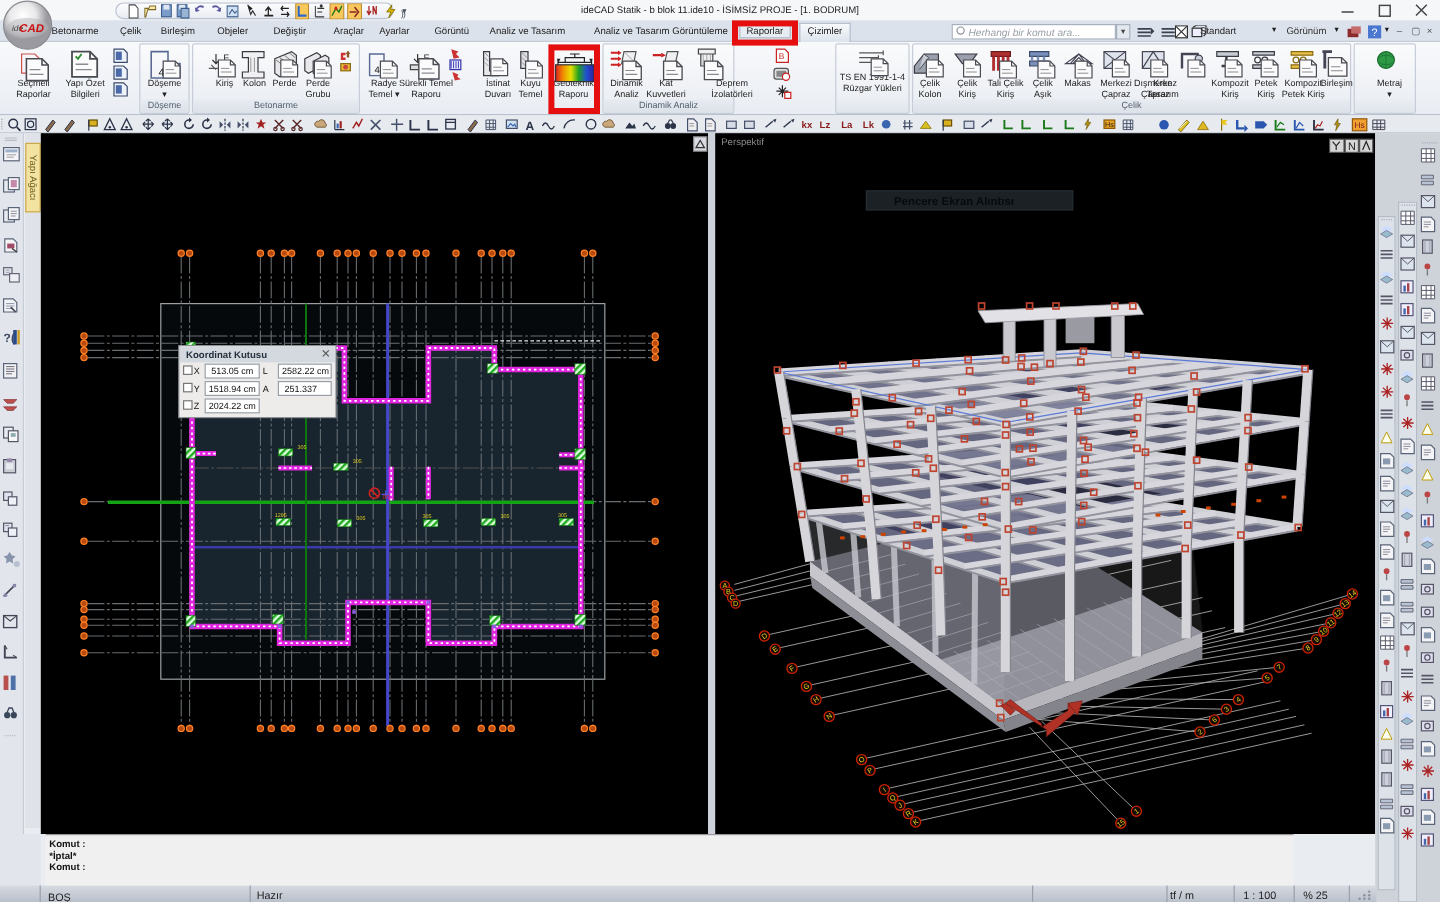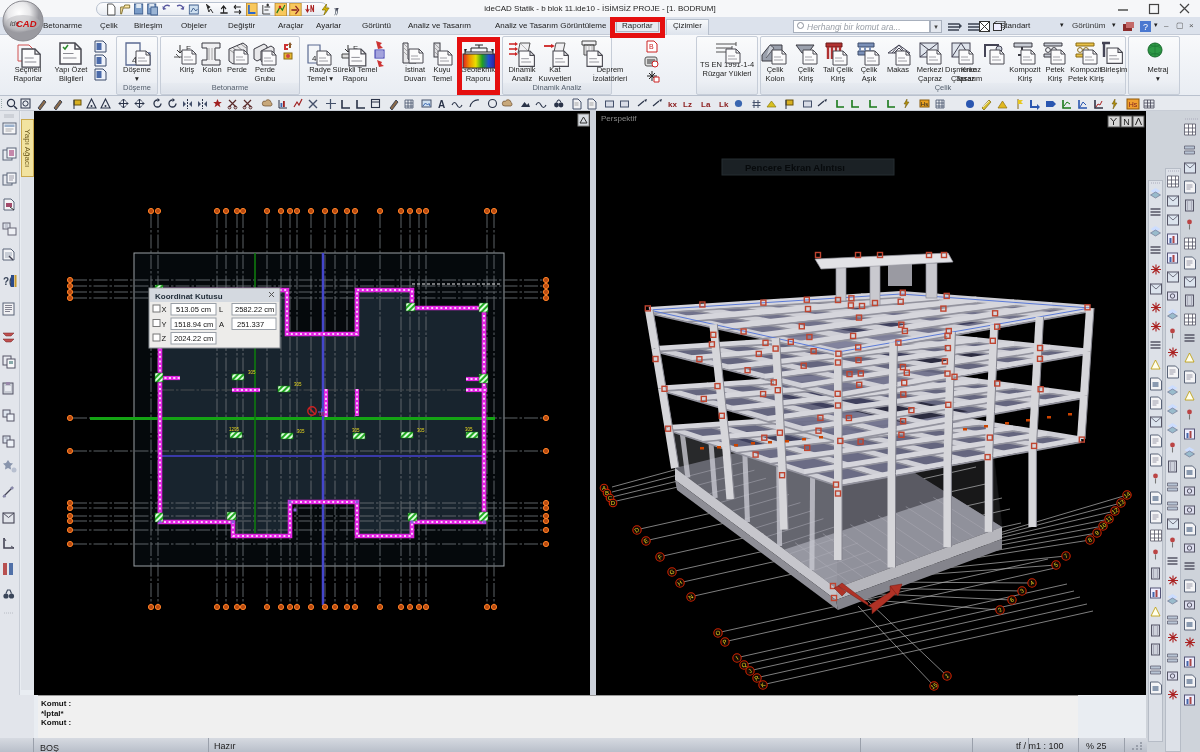--- a/index.html
+++ b/index.html
@@ -1872,21 +1872,21 @@
     </svg>
   <div id="botleft" class="abs"></div>
   <div id="cmdarea" class="abs">
     <div style="margin-top:3px">Komut :</div>
     <div>*İptal*</div>
     <div>Komut :</div>
   </div>
   <div id="statusbar" class="abs">
   <span class="abs" style="left:40px;top:5px;">BOŞ</span>
   <span class="abs" style="left:214px;top:2.5px;">Hazır</span>
-  <span class="abs" style="left:1016px;top:2.5px;">tf / m</span>
+  <span class="abs" style="left:975px;top:2.5px;">tf / m</span>
   <span class="abs" style="left:1036px;top:2.5px;">1 : 100</span>
   <span class="abs" style="left:1086px;top:2.5px;">% 25</span>
   <span class="abs" style="left:33px;top:0;width:1px;height:14px;background:#9aa0ab"></span>
   <span class="abs" style="left:208px;top:0;width:1px;height:14px;background:#9aa0ab"></span>
   <span class="abs" style="left:860px;top:0;width:1px;height:14px;background:#9aa0ab"></span>
   <span class="abs" style="left:972px;top:0;width:1px;height:14px;background:#9aa0ab"></span>
   <span class="abs" style="left:1028px;top:0;width:1px;height:14px;background:#9aa0ab"></span>
   <span class="abs" style="left:1078px;top:0;width:1px;height:14px;background:#9aa0ab"></span>
   <span class="abs" style="left:1124px;top:0;width:1px;height:14px;background:#9aa0ab"></span>
   <svg class="abs" style="left:1130px;top:3px" width="14" height="10">

